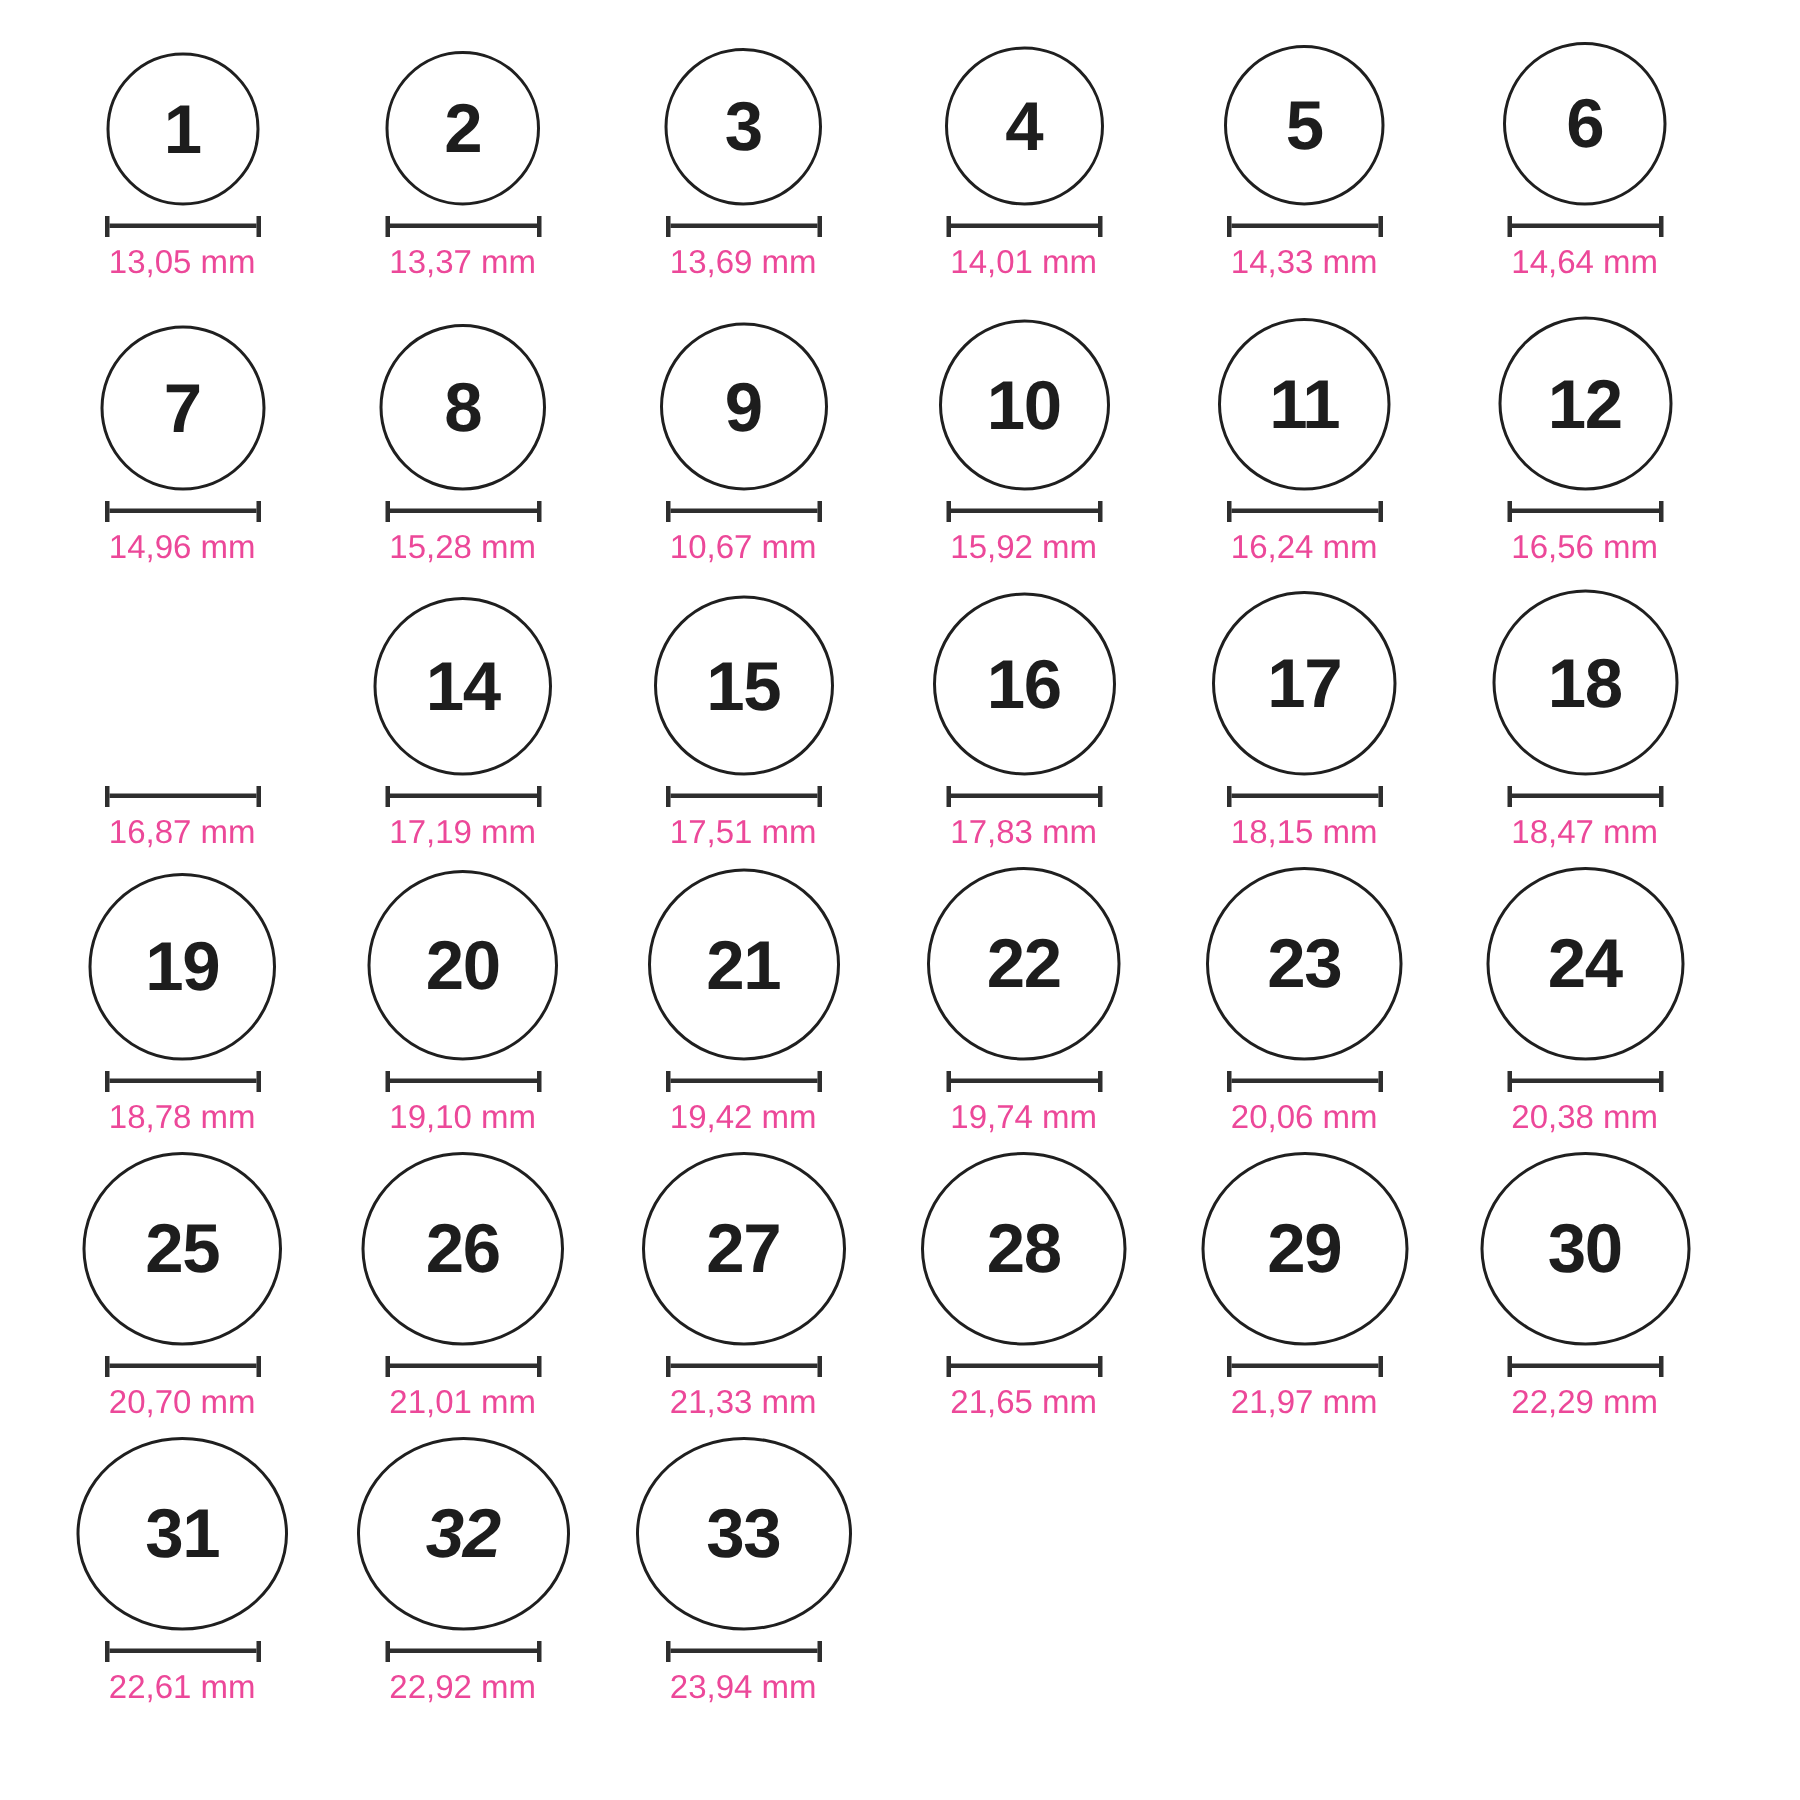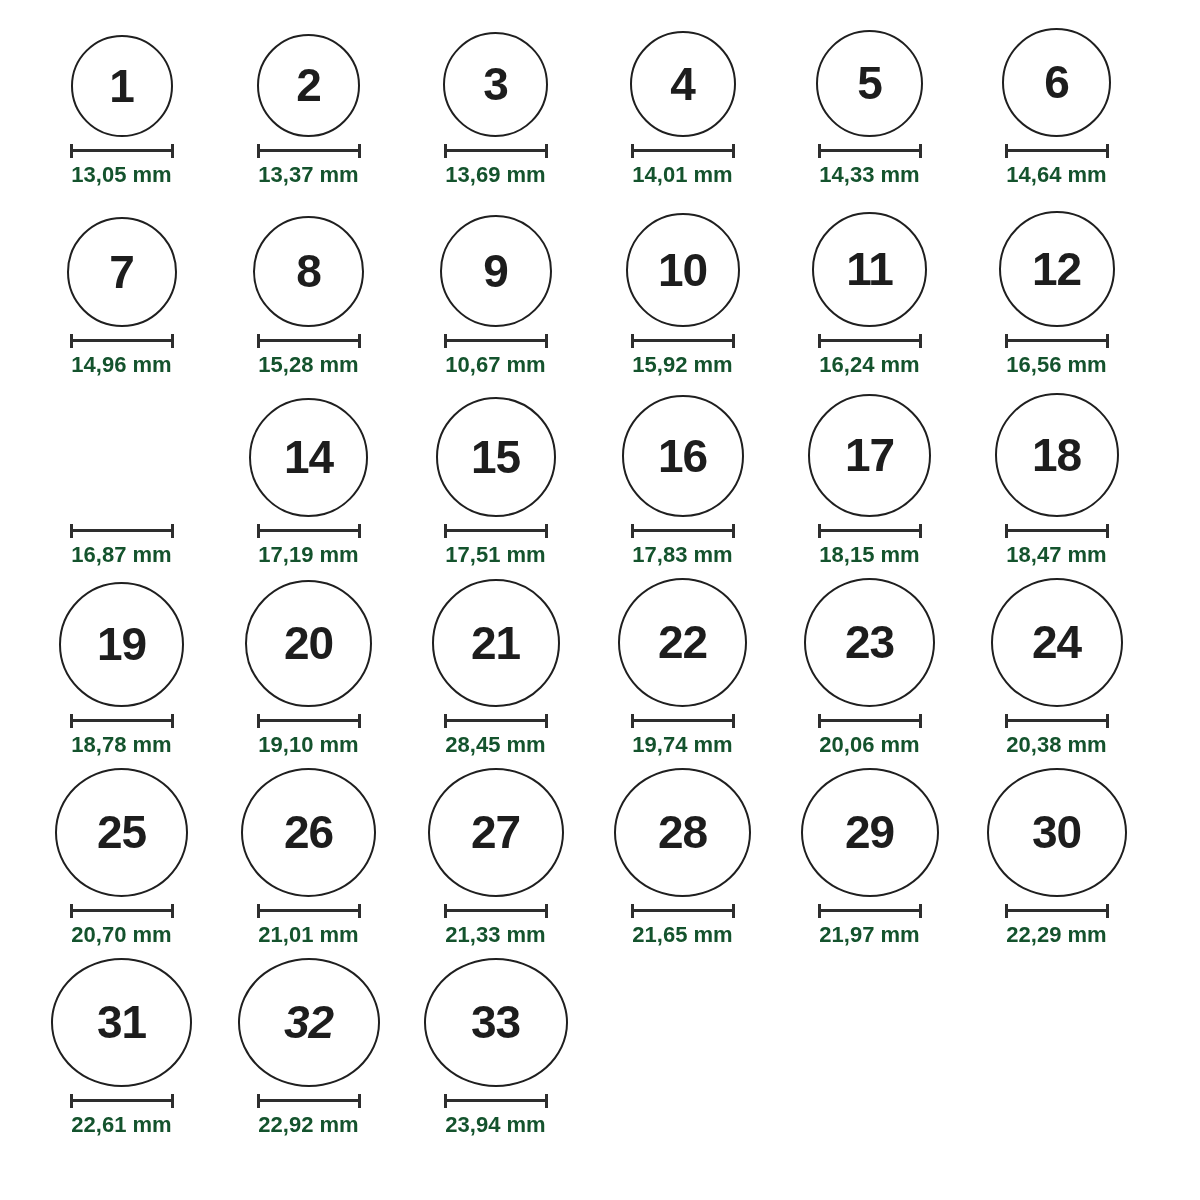--- a/index.html
+++ b/index.html
@@ -57,23 +57,23 @@
   .bar-line {
     position: absolute;
     left: 0;
     right: 0;
     top: 50%;
     margin-top: -1.5px;
     height: 3px;
     background: #2e2e2e;
   }
   .label {
-    font-weight: bold;
+    font-weight: normal;
     font-size: 22px;
-    color: #14532d;
+    color: #ec4899;
     margin-top: 4px;
     white-space: nowrap;
     line-height: 1.2;
   }
 </style>
 </head>
 <body>
 
 <div class="grid">
     <div class="cell">
@@ -253,21 +253,21 @@
       </div>
       <div class="label">19,10 mm</div>
     </div>
     <div class="cell">
       <div class="circle" style="width: 128px; height: 128px;">
         <span class="num">21</span>
       </div>
       <div class="bar">
         <div class="bar-line"></div>
       </div>
-      <div class="label">28,45 mm</div>
+      <div class="label">19,42 mm</div>
     </div>
     <div class="cell">
       <div class="circle" style="width: 129px; height: 129px;">
         <span class="num">22</span>
       </div>
       <div class="bar">
         <div class="bar-line"></div>
       </div>
       <div class="label">19,74 mm</div>
     </div>

